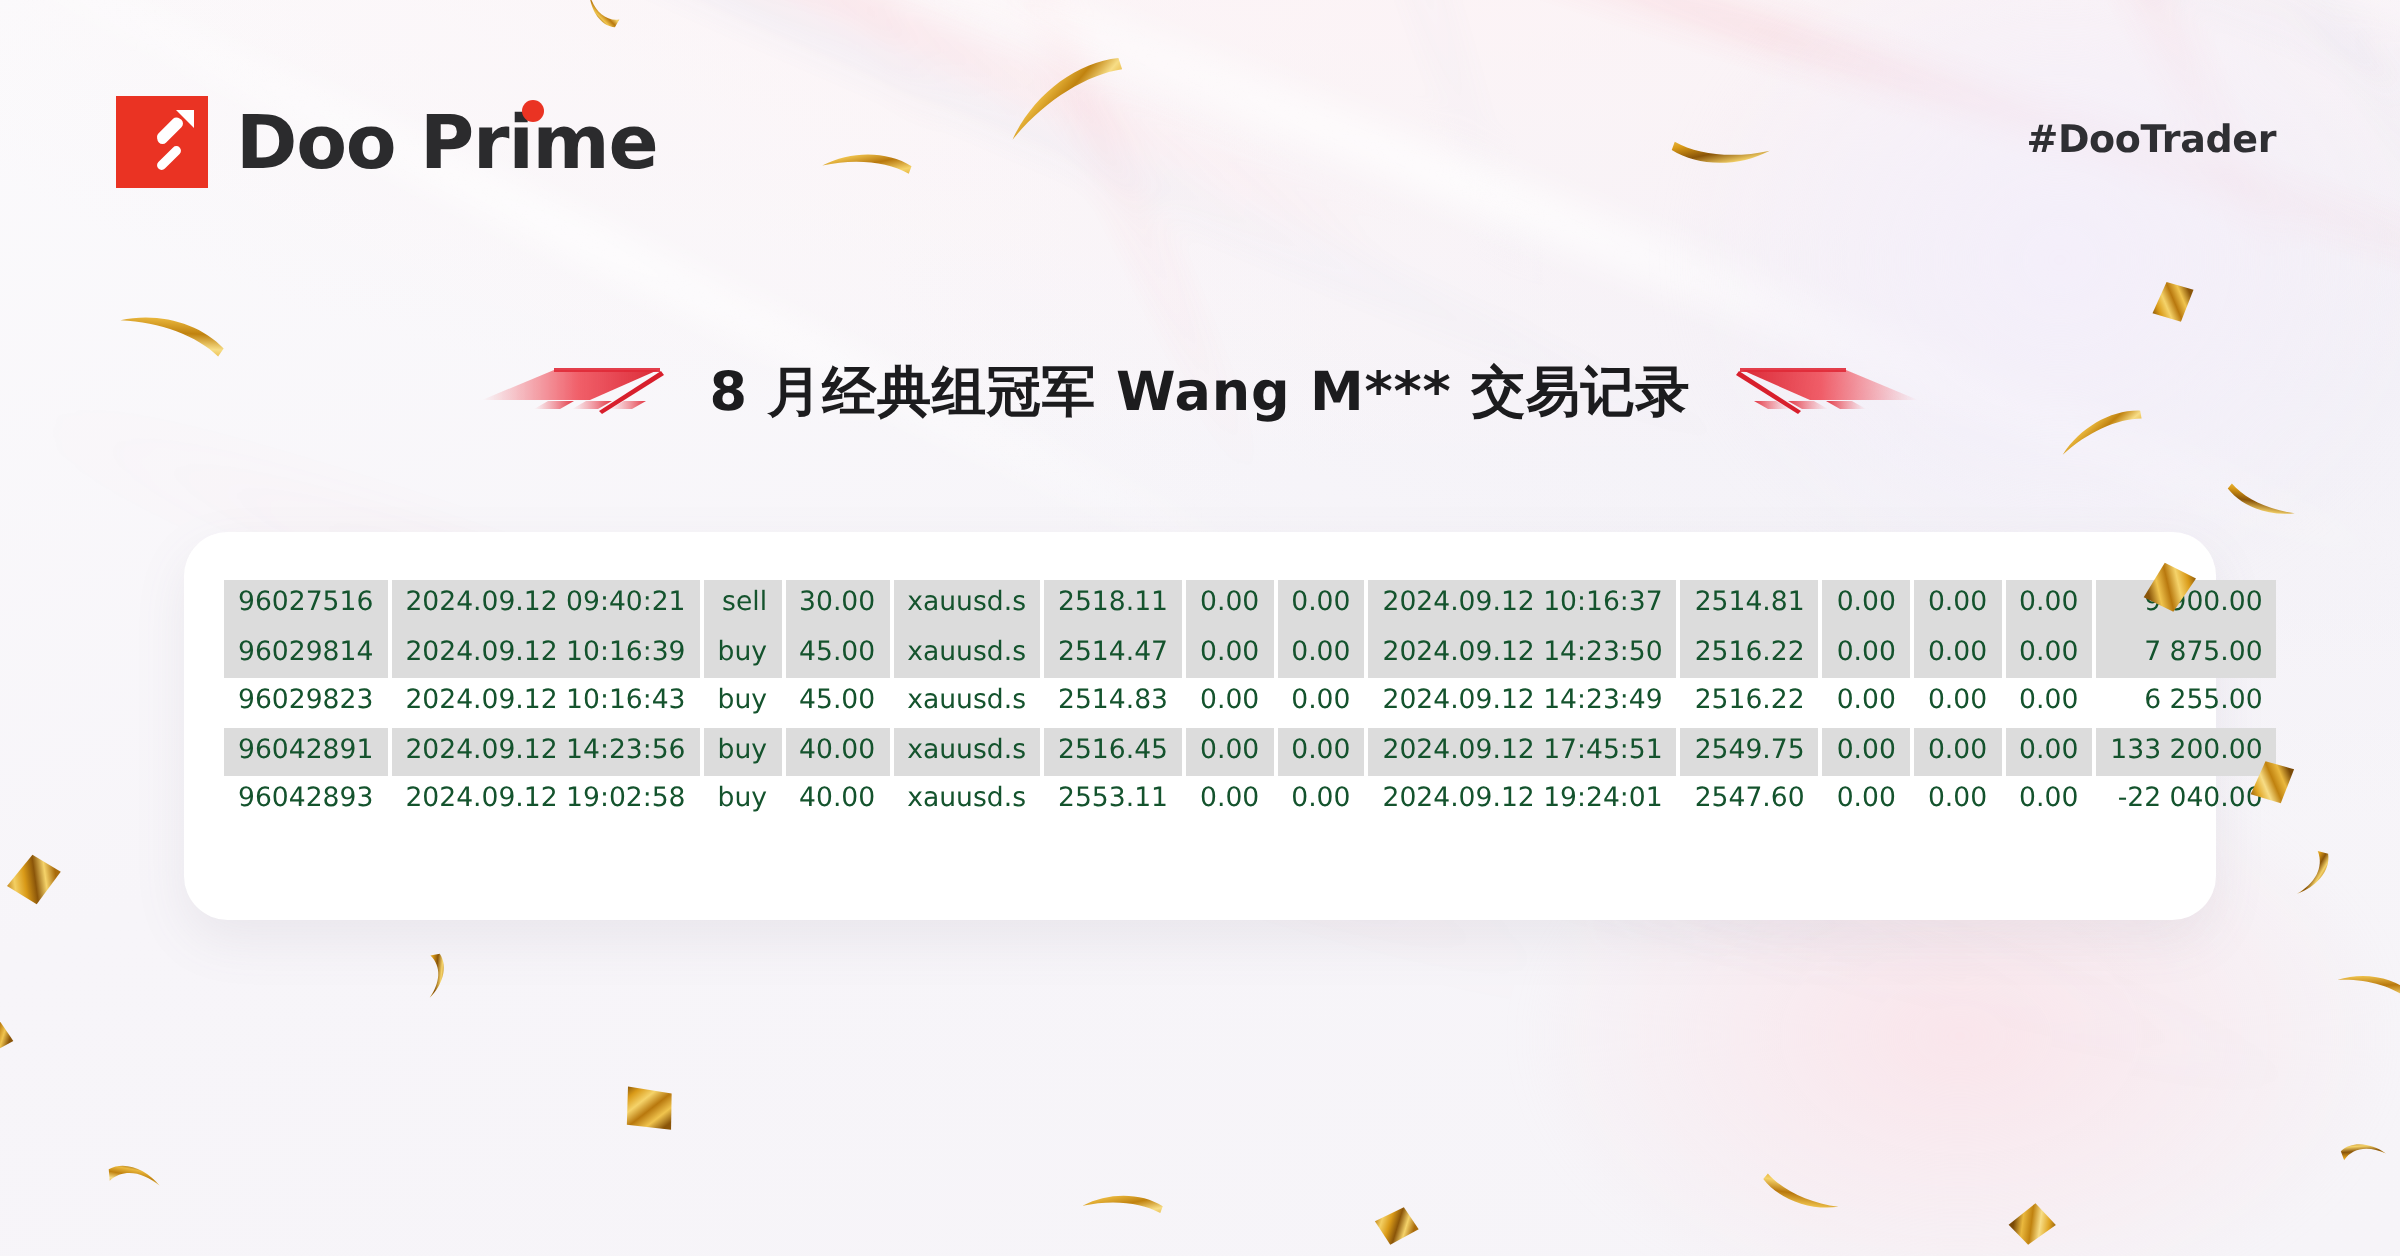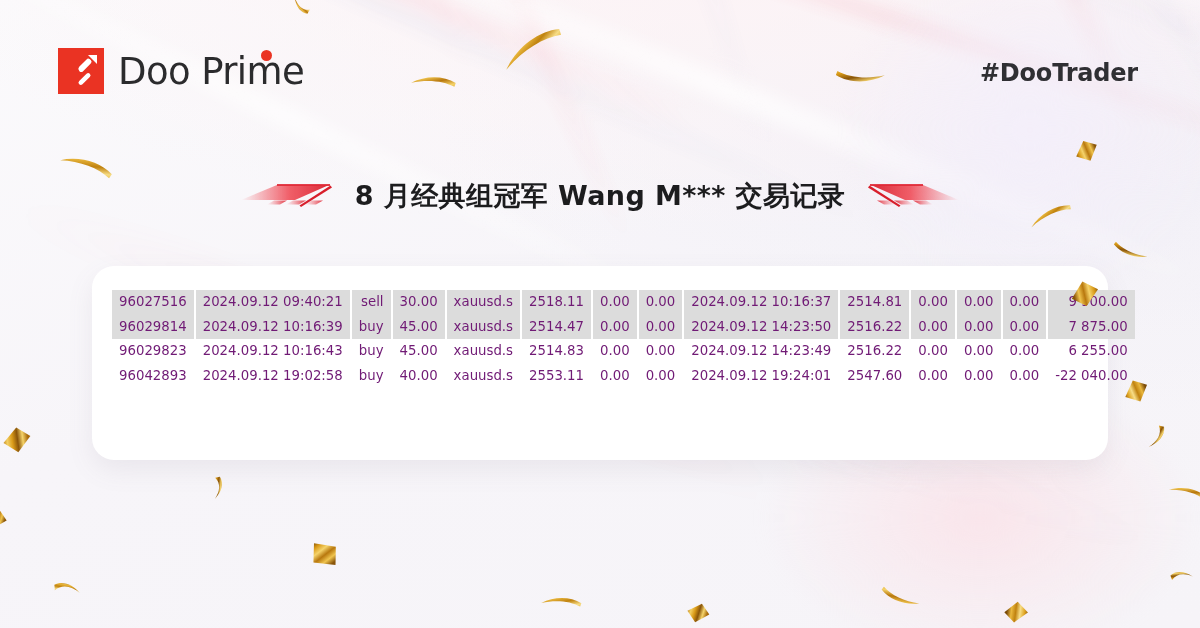--- a/index.html
+++ b/index.html
@@ -90,40 +90,40 @@
     position: absolute;
     left: 58px; top: 48px;
     display: flex;
     align-items: center;
     gap: 14px;
   }
   .logo-mark { width: 46px; height: 46px; display: block; }
   .logo-text {
     font-family: "DejaVu Sans", sans-serif;
     font-size: 37px;
-    font-weight: 400;
+    font-weight: 700;
     color: #2b2b2d;
     letter-spacing: -0.6px;
     line-height: 1;
     position: relative;
     white-space: nowrap;
   }
   .logo-dot {
     position: absolute;
     width: 11px; height: 11px;
     border-radius: 50%;
     background: #ea3323;
     left: 143px; top: -3px;
   }
 
   .hashtag {
     position: absolute;
     right: 62px; top: 59px;
     font-family: "DejaVu Sans", sans-serif;
-    font-size: 24px;
+    font-size: 19px;
     font-weight: 700;
     color: #2f2f33;
     letter-spacing: -0.2px;
     white-space: nowrap;
   }
 
   
   .title-row {
     position: absolute;
     left: 0; right: 0; top: 178px;
@@ -154,21 +154,21 @@
   }
 
   table.trades {
     position: absolute;
     left: 110px; top: 290px;
     width: 980px;
     border-collapse: separate;
     border-spacing: 2px 0;
     font-family: "DejaVu Sans", sans-serif;
     font-size: 13.3px;
-    color: #701a75;
+    color: #14532d;
   }
   table.trades td {
     height: 24.6px;
     padding: 0 7px;
     white-space: nowrap;
     background: transparent;
     line-height: 24.6px;
   }
   tr.shaded td { background: #dcdcdc; }
   td.num   { text-align: right; }
@@ -326,20 +326,36 @@
           <td class="c-price num">2514.83</td>
           <td class="c-sl num">0.00</td>
           <td class="c-tp num">0.00</td>
           <td class="c-ctime left">2024.09.12 14:23:49</td>
           <td class="c-cprice num">2516.22</td>
           <td class="c-comm num">0.00</td>
           <td class="c-tax num">0.00</td>
           <td class="c-swap num">0.00</td>
           <td class="c-profit num">6 255.00</td>
         </tr>
+        <tr class="shaded">
+          <td class="c-ticket num">96042891</td>
+          <td class="c-otime left">2024.09.12 14:23:56</td>
+          <td class="c-type num">buy</td>
+          <td class="c-size num">40.00</td>
+          <td class="c-item left">xauusd.s</td>
+          <td class="c-price num">2516.45</td>
+          <td class="c-sl num">0.00</td>
+          <td class="c-tp num">0.00</td>
+          <td class="c-ctime left">2024.09.12 17:45:51</td>
+          <td class="c-cprice num">2549.75</td>
+          <td class="c-comm num">0.00</td>
+          <td class="c-tax num">0.00</td>
+          <td class="c-swap num">0.00</td>
+          <td class="c-profit num">133 200.00</td>
+        </tr>
         <tr>
           <td class="c-ticket num">96042893</td>
           <td class="c-otime left">2024.09.12 19:02:58</td>
           <td class="c-type num">buy</td>
           <td class="c-size num">40.00</td>
           <td class="c-item left">xauusd.s</td>
           <td class="c-price num">2553.11</td>
           <td class="c-sl num">0.00</td>
           <td class="c-tp num">0.00</td>
           <td class="c-ctime left">2024.09.12 19:24:01</td>

